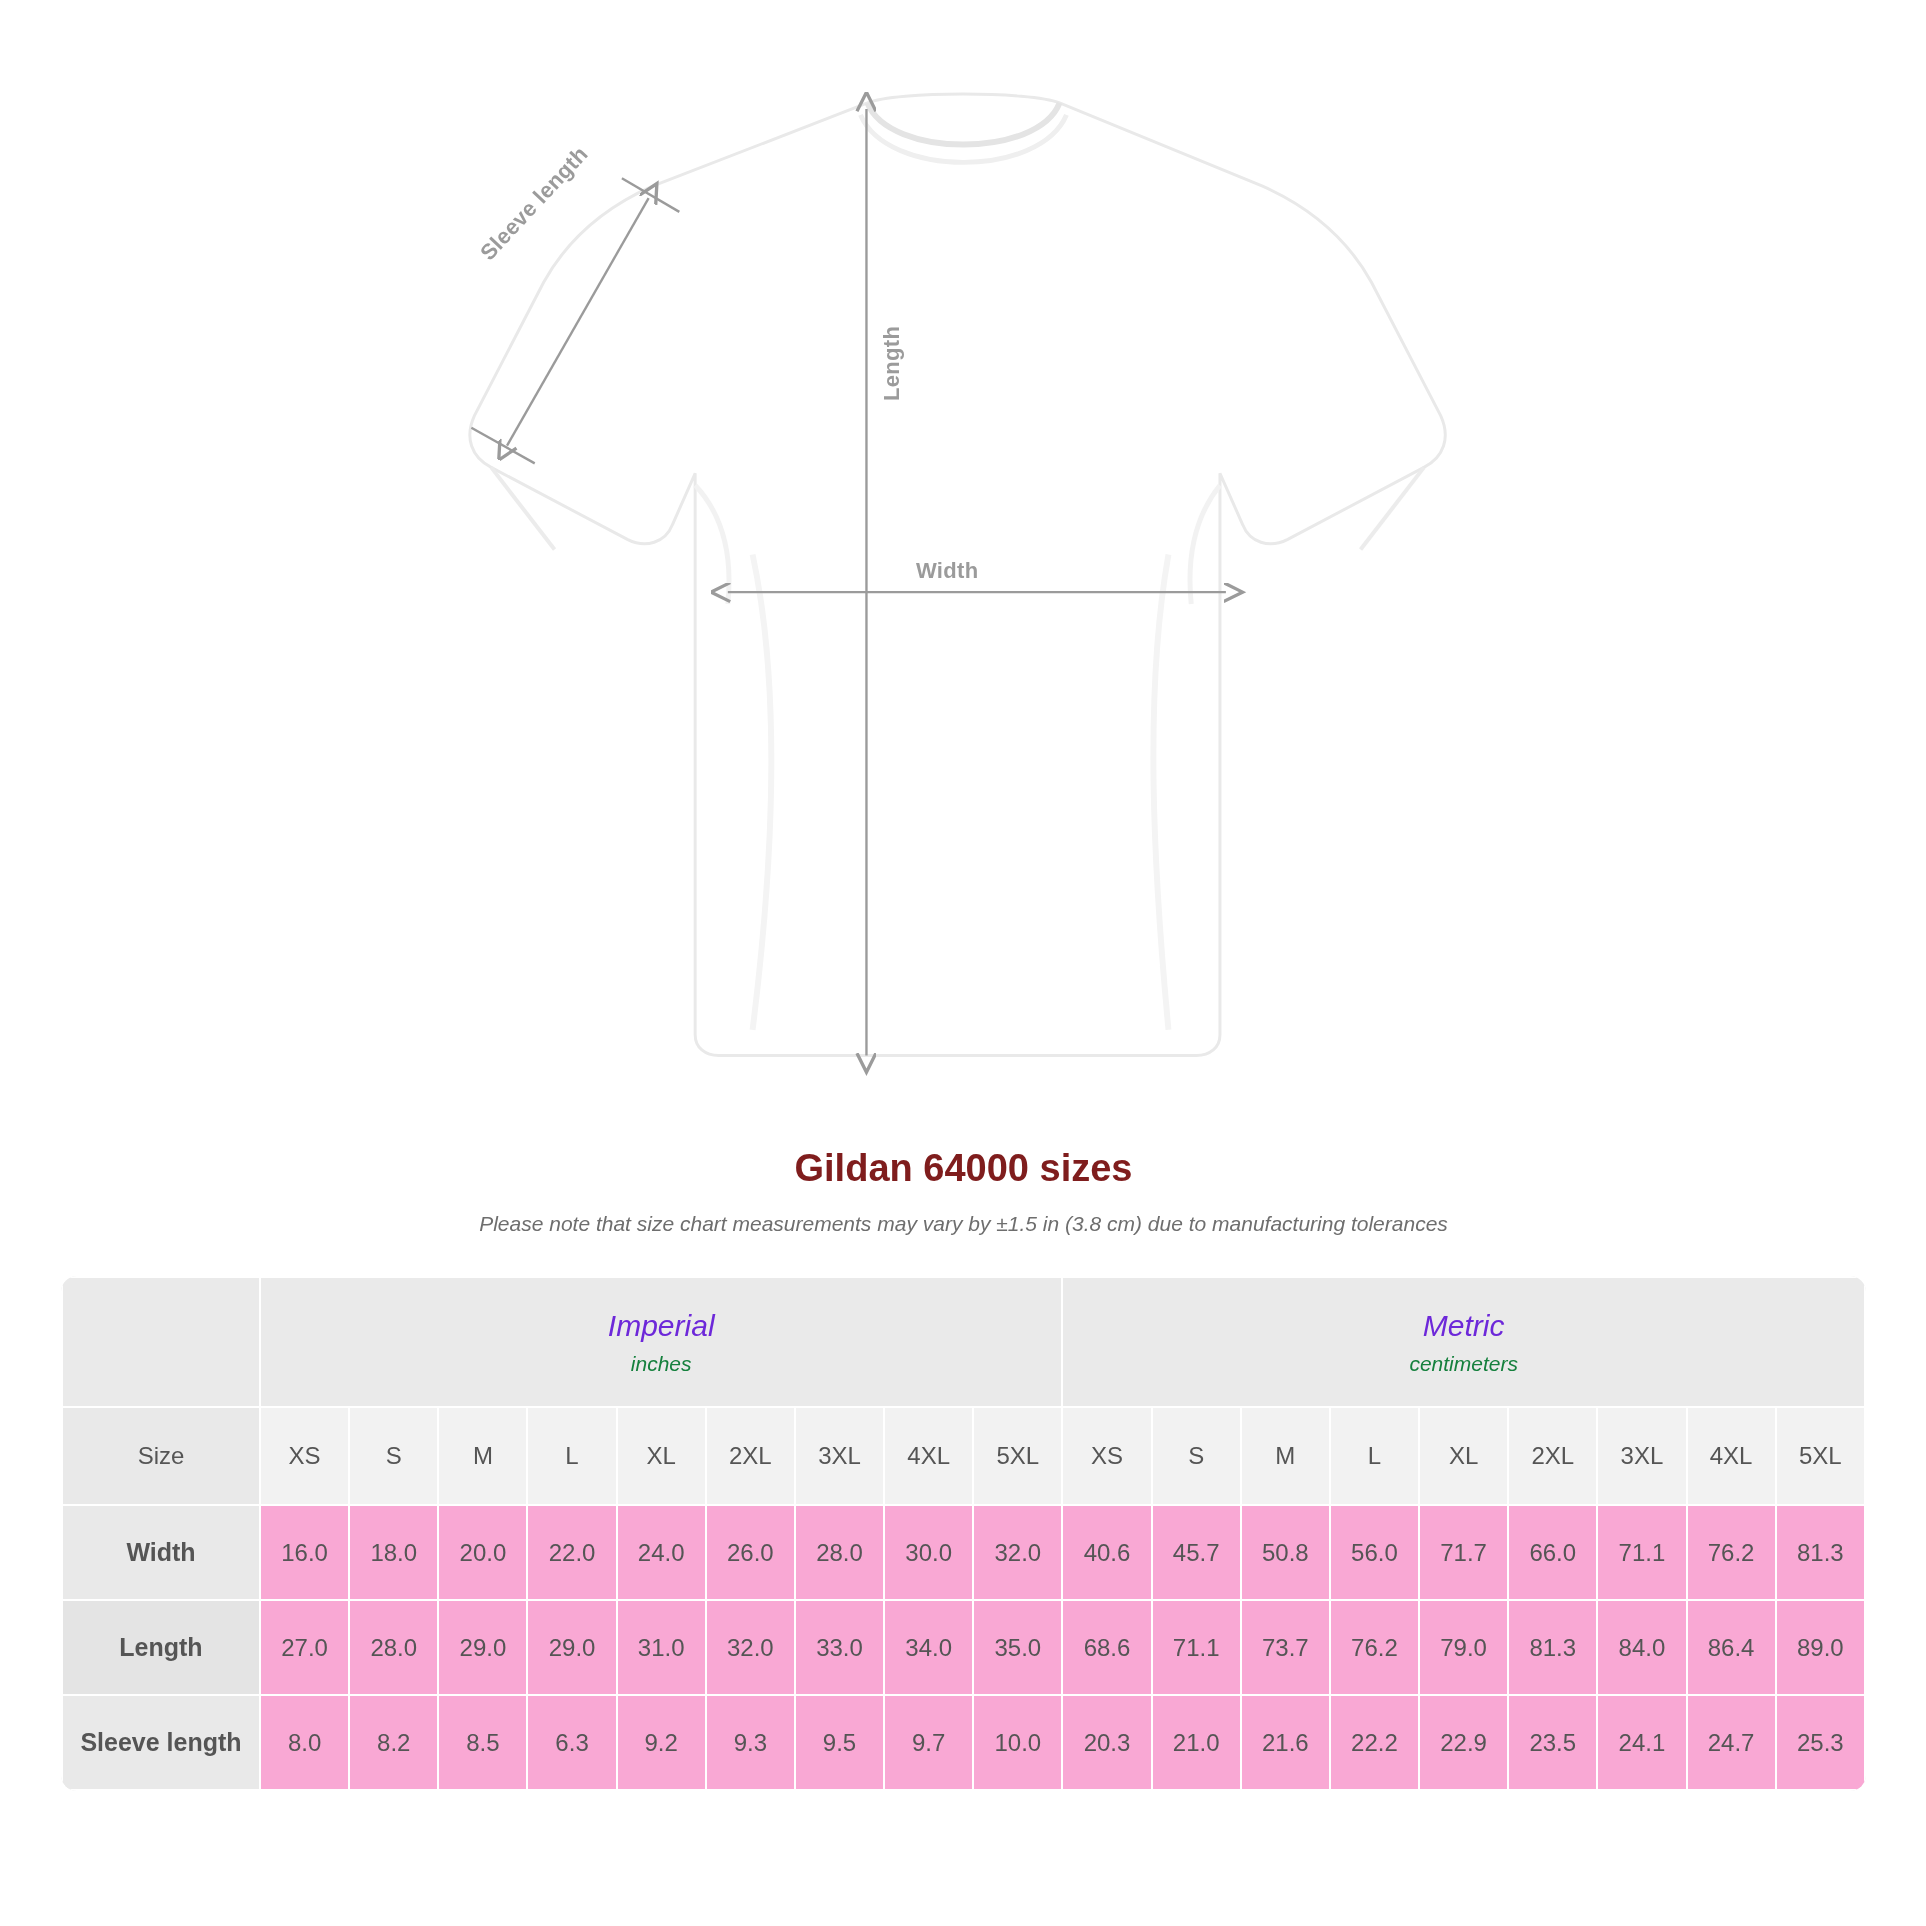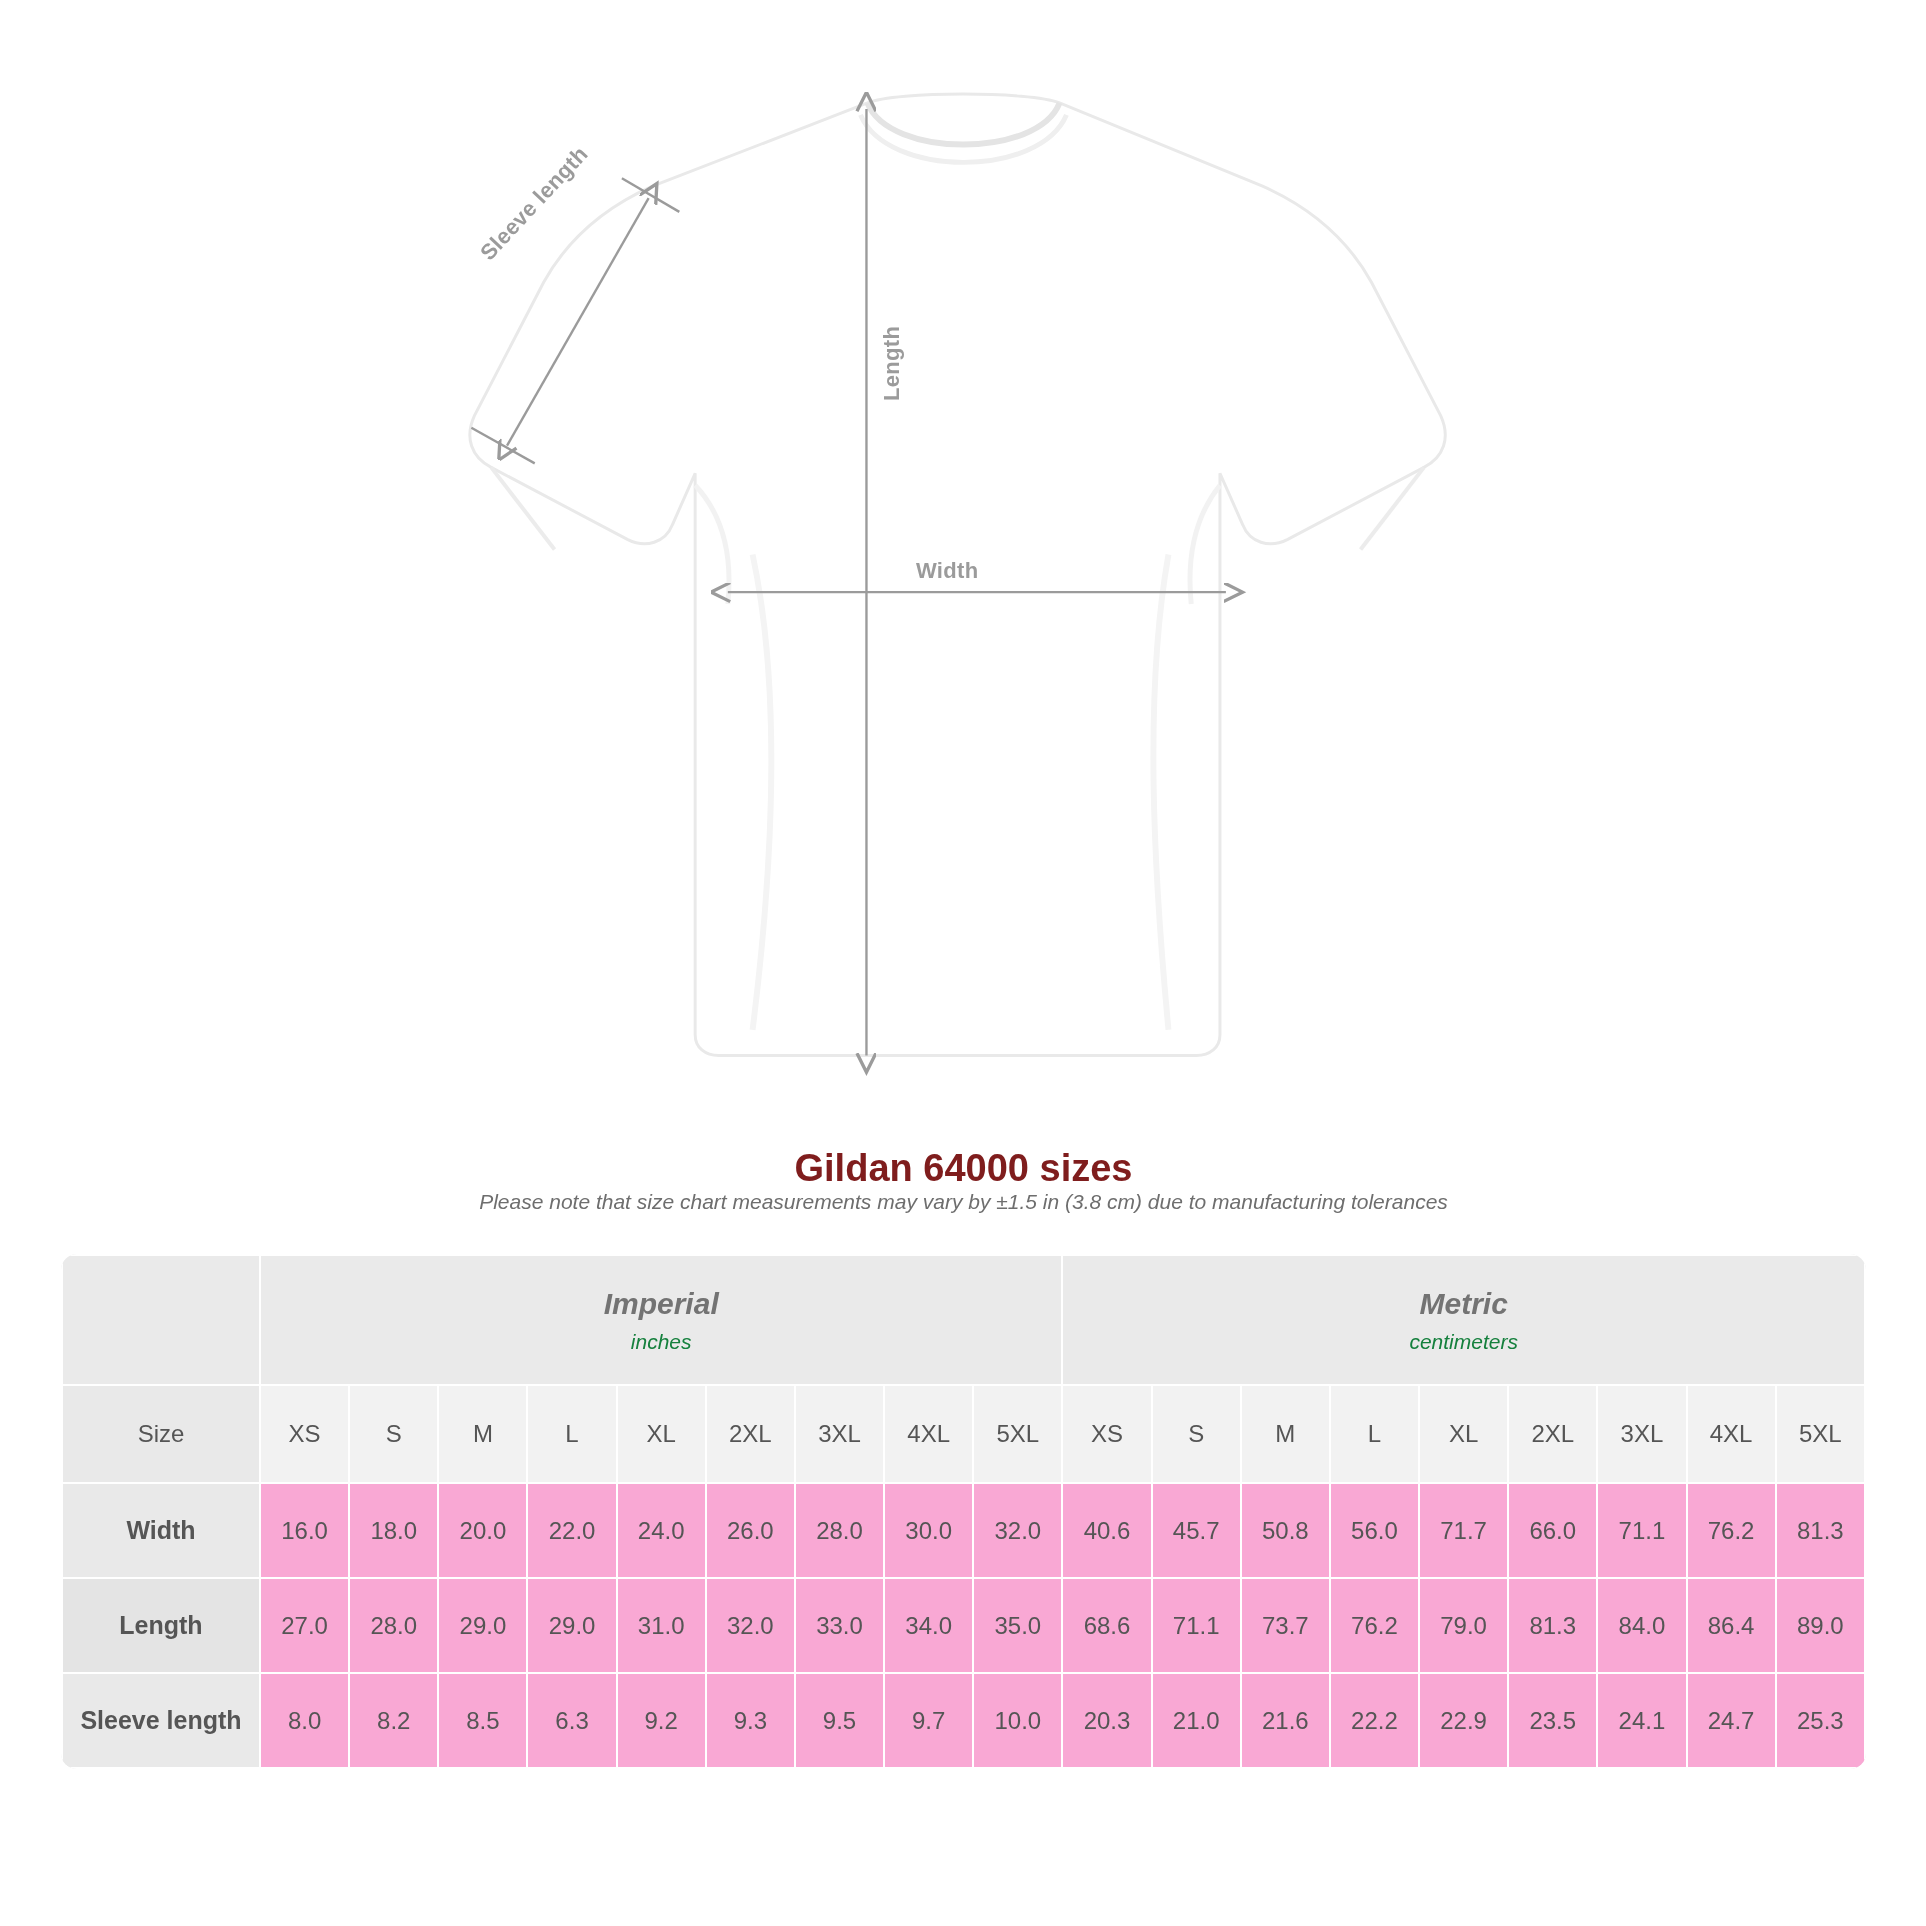--- a/index.html
+++ b/index.html
@@ -63,20 +63,21 @@
     font-size: 38px;
     font-weight: bold;
     color: #7f1d1d;
     margin-top: 38px;
   }
   .chart-subtitle {
     text-align: center;
     font-size: 21px;
     font-style: italic;
     color: #6e6e6e;
+    margin-top: 22px;
   }
 
   
   .table-wrap {
     margin: 40px 61px 0 61px;
     border-radius: 16px;
     overflow: hidden;
     background: #eaeaea;
   }
   table.size-table {
@@ -91,22 +92,22 @@
     color: #555555;
     border: 2px solid #ffffff;
   }
   .unit-head td {
     padding: 28px 0 26px 0;
     border: none;
   }
   .unit-name {
     font-size: 30px;
     font-style: italic;
-    font-weight: bold;
-    color: #737373;
+    font-weight: normal;
+    color: #6d28d9;
     line-height: 1.35;
   }
   .unit-sub {
     font-size: 21px;
     font-style: italic;
     color: #15803d;
     line-height: 1.6;
   }
   .hdr-row td {
     padding: 34px 0;

